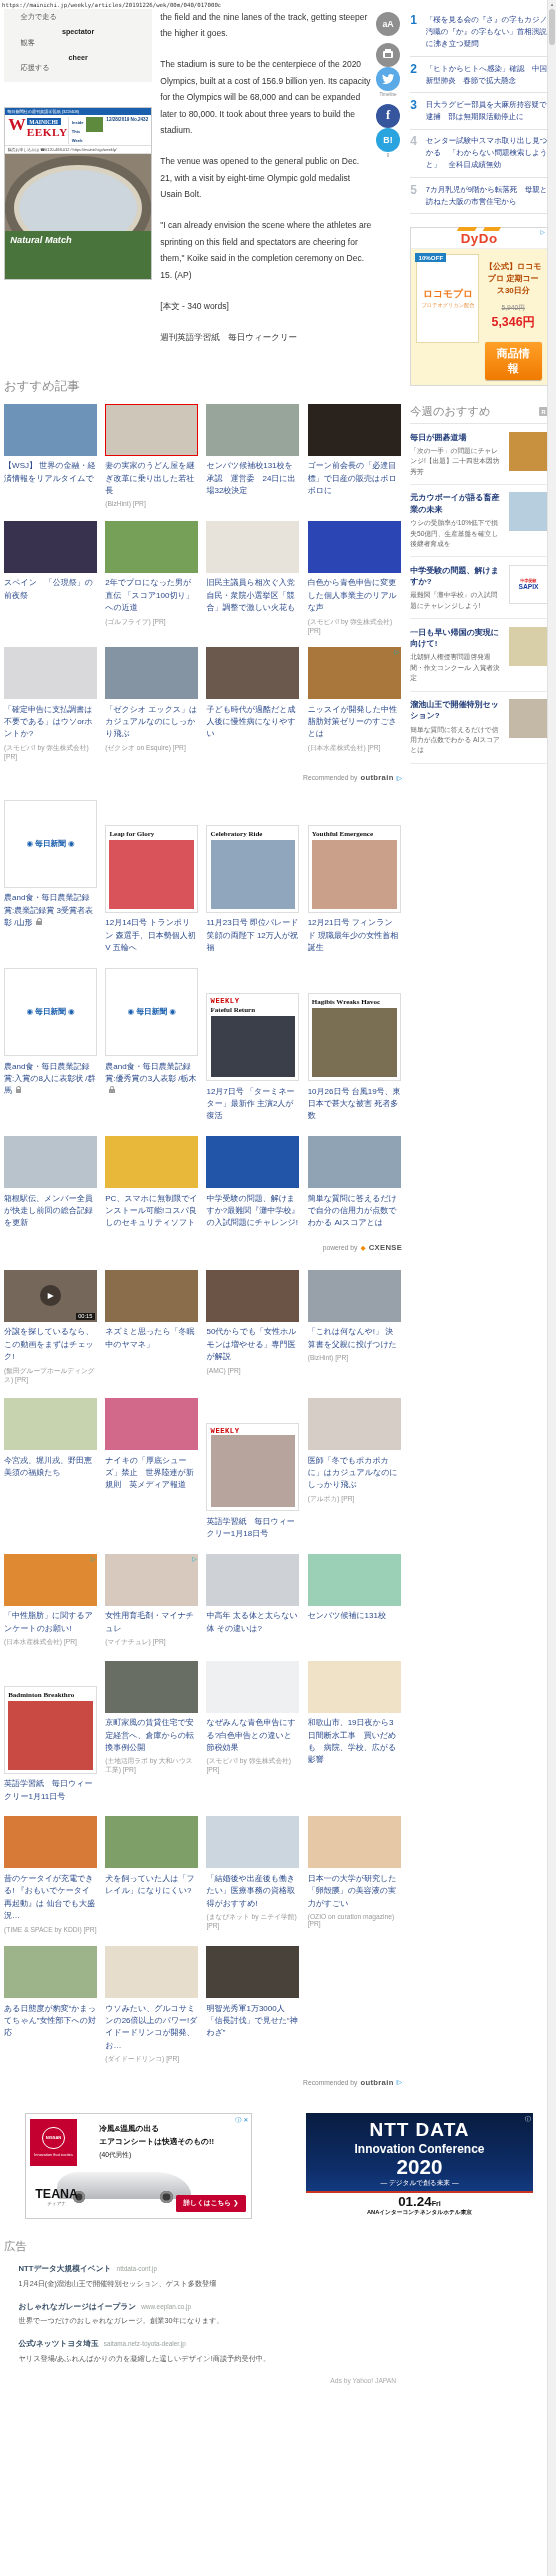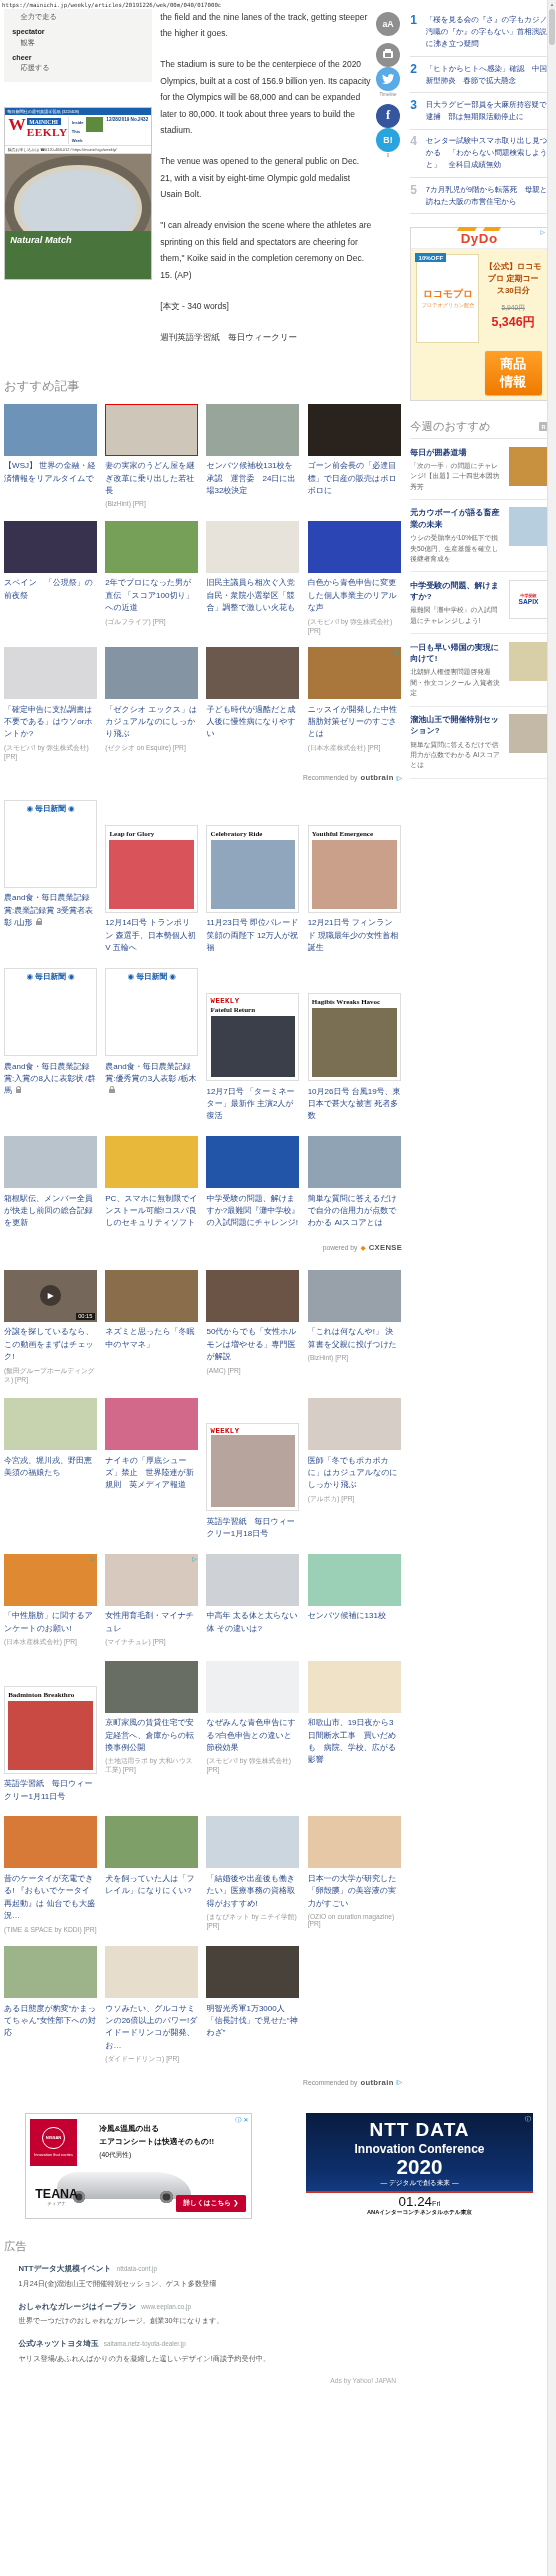--- a/index.html
+++ b/index.html
@@ -9,21 +9,21 @@
   .urlbar{font-family:"DejaVu Sans Mono",monospace;font-size:5.7px;color:#333;padding:1.5px 0 1px 2.1px;}
   
   .columns{display:flex;padding-left:4.1px;}
   .main{width:398px;}
   .sidebar{width:138px;margin-left:8.2px;position:relative;}
   
   .article-top{display:flex;}
   .art-left{width:148px;flex:none;}
   .vocab{background:#f4f4f3;padding:2.1px 8.2px 8.2px;}
   .vocab .def{color:#555;font-size:7.2px;padding-left:8.2px;margin-top:1.5px;}
-  .vocab .term{font-weight:bold;color:#222;font-size:7.2px;margin-top:5.2px;}
+  .vocab .term{font-weight:bold;color:#222;font-size:7.2px;margin-top:5.2px;text-align:center;}
   .cover{margin-top:25px;border:0.5px solid #c9c9c9;background:#fff;}
   .cov-band{background:#1a5fae;color:#fff;font-size:4.1px;padding:1px 2.1px;display:flex;justify-content:space-between;}
   .cov-mhrow{display:flex;padding:2.1px 3.1px 1px;align-items:flex-start;}
   .cov-w{color:#cc1122;font-family:"Liberation Serif",serif;font-weight:bold;font-size:17.5px;line-height:.9;}
   .cov-mainichi{background:#1a5fae;color:#fff;font-family:"Liberation Serif",serif;font-size:5.7px;font-weight:bold;padding:0.5px 2.6px;margin-left:1px;}
   .cov-eekly{color:#cc1122;font-family:"Liberation Serif",serif;font-weight:bold;font-size:11.3px;letter-spacing:0.5px;margin-left:1px;}
   .cov-contents{margin-left:auto;border-left:0.5px solid #ddd;padding-left:3.1px;width:44px;}
   .cov-contents .lbl{font-size:4.1px;font-weight:bold;color:#16437e;}
   .cov-line{height:1.5px;background:#cfcfcf;margin-top:1.5px;}
   .cov-bird{width:17.5px;height:15.5px;background:#5d8a3c;margin-left:2.1px;flex:none;}
@@ -61,41 +61,41 @@
   .adchoice{position:absolute;right:2.1px;top:1.5px;color:#1b8ad4;font-size:5.7px;}
   .dydo-body{background:#fdf4d2;display:flex;padding:5.2px;position:relative;}
   .dydo-off{position:absolute;left:4.1px;top:4.1px;background:#1f7fc0;color:#fff;font-size:6.2px;font-weight:bold;padding:1px 3.1px;z-index:2;}
   .dydo-pack{width:61px;height:87px;background:#fff;border:0.5px solid #e5d9a8;flex:none;display:flex;flex-direction:column;align-items:center;justify-content:center;}
   .dydo-prod{color:#f07818;font-weight:bold;font-size:9.8px;}
   .dydo-prodsub{color:#e8903f;font-size:5.2px;margin-top:1.5px;}
   .dydo-right{margin-left:5.2px;text-align:center;flex:1;}
   .dydo-title{color:#b34700;font-weight:bold;font-size:8px;line-height:1.5;margin-top:7.2px;}
   .dydo-old{color:#8a8a8a;text-decoration:line-through;font-size:6.7px;margin-top:6.2px;}
   .dydo-price{color:#e02020;font-size:12.4px;font-weight:bold;margin-top:1px;}
-  .dydo-btn{display:inline-block;background:linear-gradient(#ffa028,#f07a00);color:#fff;font-weight:bold;font-size:13px;padding:4.1px 11.3px;border-radius:2.1px;margin-top:20px;box-shadow:0 0.5px 1px rgba(0,0,0,.25);}
+  .dydo-btn{display:inline-block;background:linear-gradient(#ffa028,#f07a00);color:#fff;font-weight:bold;font-size:11px;padding:4.1px 11.3px;border-radius:2.1px;margin-top:11px;box-shadow:0 0.5px 1px rgba(0,0,0,.25);}
   
   .reco-head{display:flex;align-items:center;margin-top:18.5px;border-bottom:0.5px solid #e5e5e5;padding-bottom:4.1px;}
   .reco-title{color:#8b8b8b;font-size:11.3px;font-weight:normal;margin:0;}
   .rss-badge{margin-left:auto;background:#b9b9b9;color:#fff;font-size:5.7px;font-weight:bold;width:8.8px;height:8.8px;display:flex;align-items:center;justify-content:center;border-radius:1px;}
   .reco-item{display:flex;padding:7.2px 0;border-bottom:0.5px solid #e9e9e9;}
   .reco-txt{flex:1;padding-right:5.2px;}
   .reco-t{color:#1f3a78;font-weight:bold;font-size:8px;line-height:1.45;}
   .reco-d{color:#666;font-size:6.7px;line-height:1.55;margin-top:2.6px;}
   .reco-thumb{width:39px;height:39px;flex:none;background:#ccc;position:relative;overflow:hidden;}
   .thumb-label{position:absolute;inset:0;display:flex;flex-direction:column;align-items:center;justify-content:center;background:#fff;border:0.5px solid #ddd;color:#1b3f9e;font-weight:bold;font-size:6.7px;}
   .thumb-label small{color:#d22;font-size:4.1px;font-weight:bold;}
   
   .sec-heading{color:#8b8b8b;font-size:12.4px;font-weight:normal;margin:18.5px 0 8.2px;}
   .grid{display:flex;flex-wrap:wrap;}
   .card{width:93px;margin-right:8.2px;margin-bottom:13.4px;}
   .card:nth-child(4n){margin-right:0;}
   .card-img{height:52px;background:#c9c9c9;position:relative;box-sizing:border-box;}
   .card-img.framed{border:1.5px solid #e60000;}
   .card-img.cover,.card-img.logo{height:88px;background:#fff;border:0.5px solid #ddd;padding:3.1px;display:flex;flex-direction:column;}
-  .card-img.logo{align-items:center;}
+  .card-img.logo{align-items:center;justify-content:center;}
   .m-logo{color:#1a5fae;font-weight:bold;font-size:7.7px;white-space:nowrap;}
   .cov-mast{color:#c00;font-family:Liberation Mono, monospace;font-weight:bold;font-size:7.2px;letter-spacing:0.5px;}
   .cov-head{font-family:"Liberation Serif",serif;font-weight:bold;font-size:7px;color:#111;margin:1px 0 2.1px;}
   .cov-pic{flex:1;}
   .play{position:absolute;left:50%;top:50%;width:20.6px;height:20.6px;margin:-10.3px 0 0 -10.3px;border-radius:50%;background:rgba(0,0,0,.45);color:#fff;display:flex;align-items:center;justify-content:center;font-size:7.7px;}
   .vbadge{position:absolute;right:2.1px;bottom:2.1px;background:rgba(0,0,0,.75);color:#fff;font-size:5.7px;padding:0.5px 2.6px;}
   .imgchoice{position:absolute;right:1.5px;top:1px;color:#17b2c3;font-size:6.2px;}
   .card-title{color:#2b4a8c;font-size:8px;line-height:1.55;margin-top:4.6px;font-weight:500;}
   .card-credit{color:#999;font-size:6.7px;margin-top:3.1px;}
   .lock{display:inline-block;width:5.7px;height:4.1px;background:#9a9a9a;position:relative;margin-left:3.6px;}
@@ -120,21 +120,21 @@
   .nis-model small{display:block;font-size:4.6px;font-weight:normal;text-align:center;color:#555;}
   .nis-btn{position:absolute;right:5.2px;bottom:6.2px;background:#c3002f;color:#fff;font-size:6.7px;font-weight:bold;padding:4.1px 7.2px;border-radius:1.5px;}
   .nis-ic{position:absolute;right:2.6px;top:1.5px;color:#1b8ad4;font-size:6.2px;}
   .ntt{width:227px;height:106px;margin-left:54px;position:relative;box-sizing:border-box;background:linear-gradient(180deg,#081c3f 0%,#0e2f6b 55%,#1a4a9e 100%);color:#fff;text-align:center;overflow:hidden;}
   .ntt-l1{font-weight:bold;font-size:19px;letter-spacing:1px;margin-top:5.2px;}
   .ntt-l2{font-weight:bold;font-size:12px;margin-top:1px;}
   .ntt-l3{font-weight:bold;font-size:20.6px;line-height:1;margin-top:1px;}
   .ntt-l4{font-size:6.7px;margin-top:2.1px;}
   .ntt-band{background:#cc3322;color:#fff;font-weight:bold;font-size:7.2px;padding:1.5px 0;margin-top:3.1px;}
   .ntt-foot{background:#fff;color:#111;position:absolute;left:0;right:0;bottom:0;padding:1px 0 2.6px;}
-  .ntt-date{font-weight:normal;font-size:13.4px;}
+  .ntt-date{font-weight:bold;font-size:13.4px;}
   .ntt-date small{font-size:7.2px;}
   .ntt-venue{font-size:5.7px;font-weight:bold;}
   .ntt-ic{position:absolute;right:2.1px;top:1.5px;color:#cfe3f5;font-size:6.2px;}
   
   .textads{padding:5.2px 4.1px 0;}
   .ta-head{color:#8b8b8b;font-size:11.3px;font-weight:normal;margin:9.3px 0 10.3px;}
   .ta-item{margin:0 0 13.4px 14.4px;}
   .ta-t{color:#384e66;font-weight:bold;font-size:7.7px;}
   .ta-u{color:#9aa49c;font-size:6.4px;margin-left:5.2px;font-weight:normal;}
   .ta-d{color:#555;font-size:7.2px;margin-top:4.1px;}

